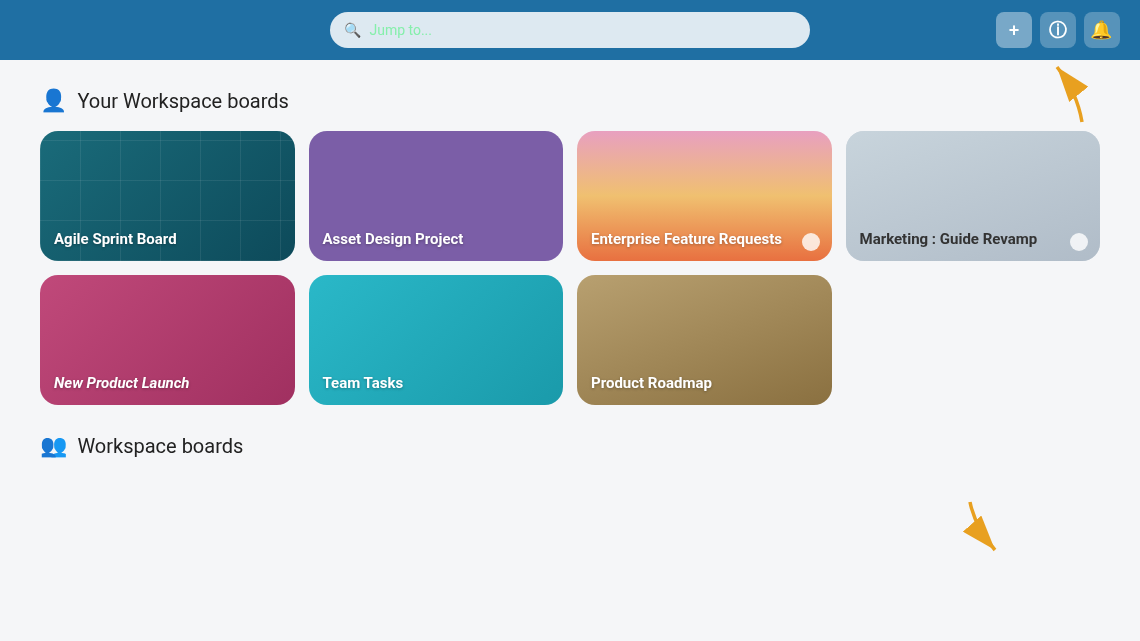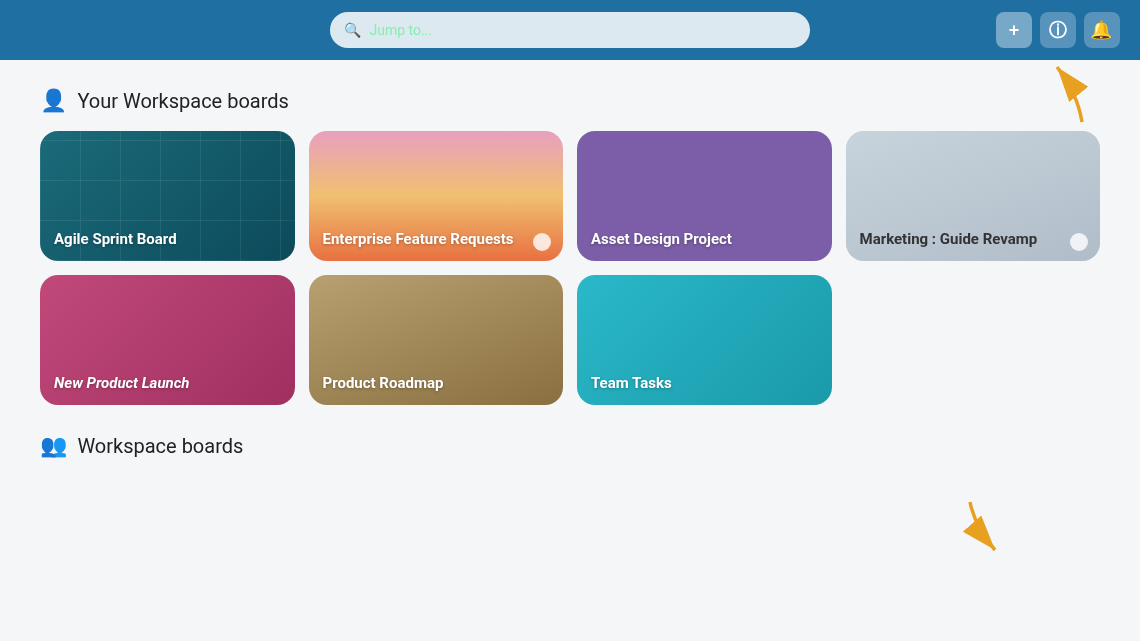--- a/index.html
+++ b/index.html
@@ -288,44 +288,44 @@
     <span class="section-icon">👤</span>
     <span class="section-title">Your Workspace boards</span>
   </div>
 
   <div class="boards-grid">
 
     <div class="board-card board-agile">
       <span class="board-card-title">Agile Sprint Board</span>
     </div>
 
+    <div class="board-card board-asset">
+      <span class="board-card-title">Asset Design Project</span>
+    </div>
+
     <div class="board-card board-enterprise">
       <span class="board-dot"></span>
       <span class="board-card-title">Enterprise Feature Requests</span>
     </div>
 
-    <div class="board-card board-asset">
-      <span class="board-card-title">Asset Design Project</span>
-    </div>
-
     <div class="board-card board-marketing">
       <span class="board-dot"></span>
       <span class="board-card-title" style="color:#333;text-shadow:none;">Marketing : Guide Revamp</span>
     </div>
 
     <div class="board-card board-new-product">
       <span class="board-card-title">New Product Launch</span>
     </div>
 
+    <div class="board-card board-team-tasks">
+      <span class="board-card-title">Team Tasks</span>
+    </div>
+
     <div class="board-card board-product-roadmap">
       <span class="board-card-title">Product Roadmap</span>
-    </div>
-
-    <div class="board-card board-team-tasks">
-      <span class="board-card-title">Team Tasks</span>
     </div>
 
 
   </div>
 
   <svg class="annotation-arrow arrow-down-left" width="100" height="70" viewBox="0 0 100 70">
     <defs>
       <marker id="arrowhead-bottom" markerWidth="10" markerHeight="7" refX="10" refY="3.5" orient="auto">
         <polygon points="0 0, 10 3.5, 0 7" fill="#e8a020"></polygon>
       </marker>

